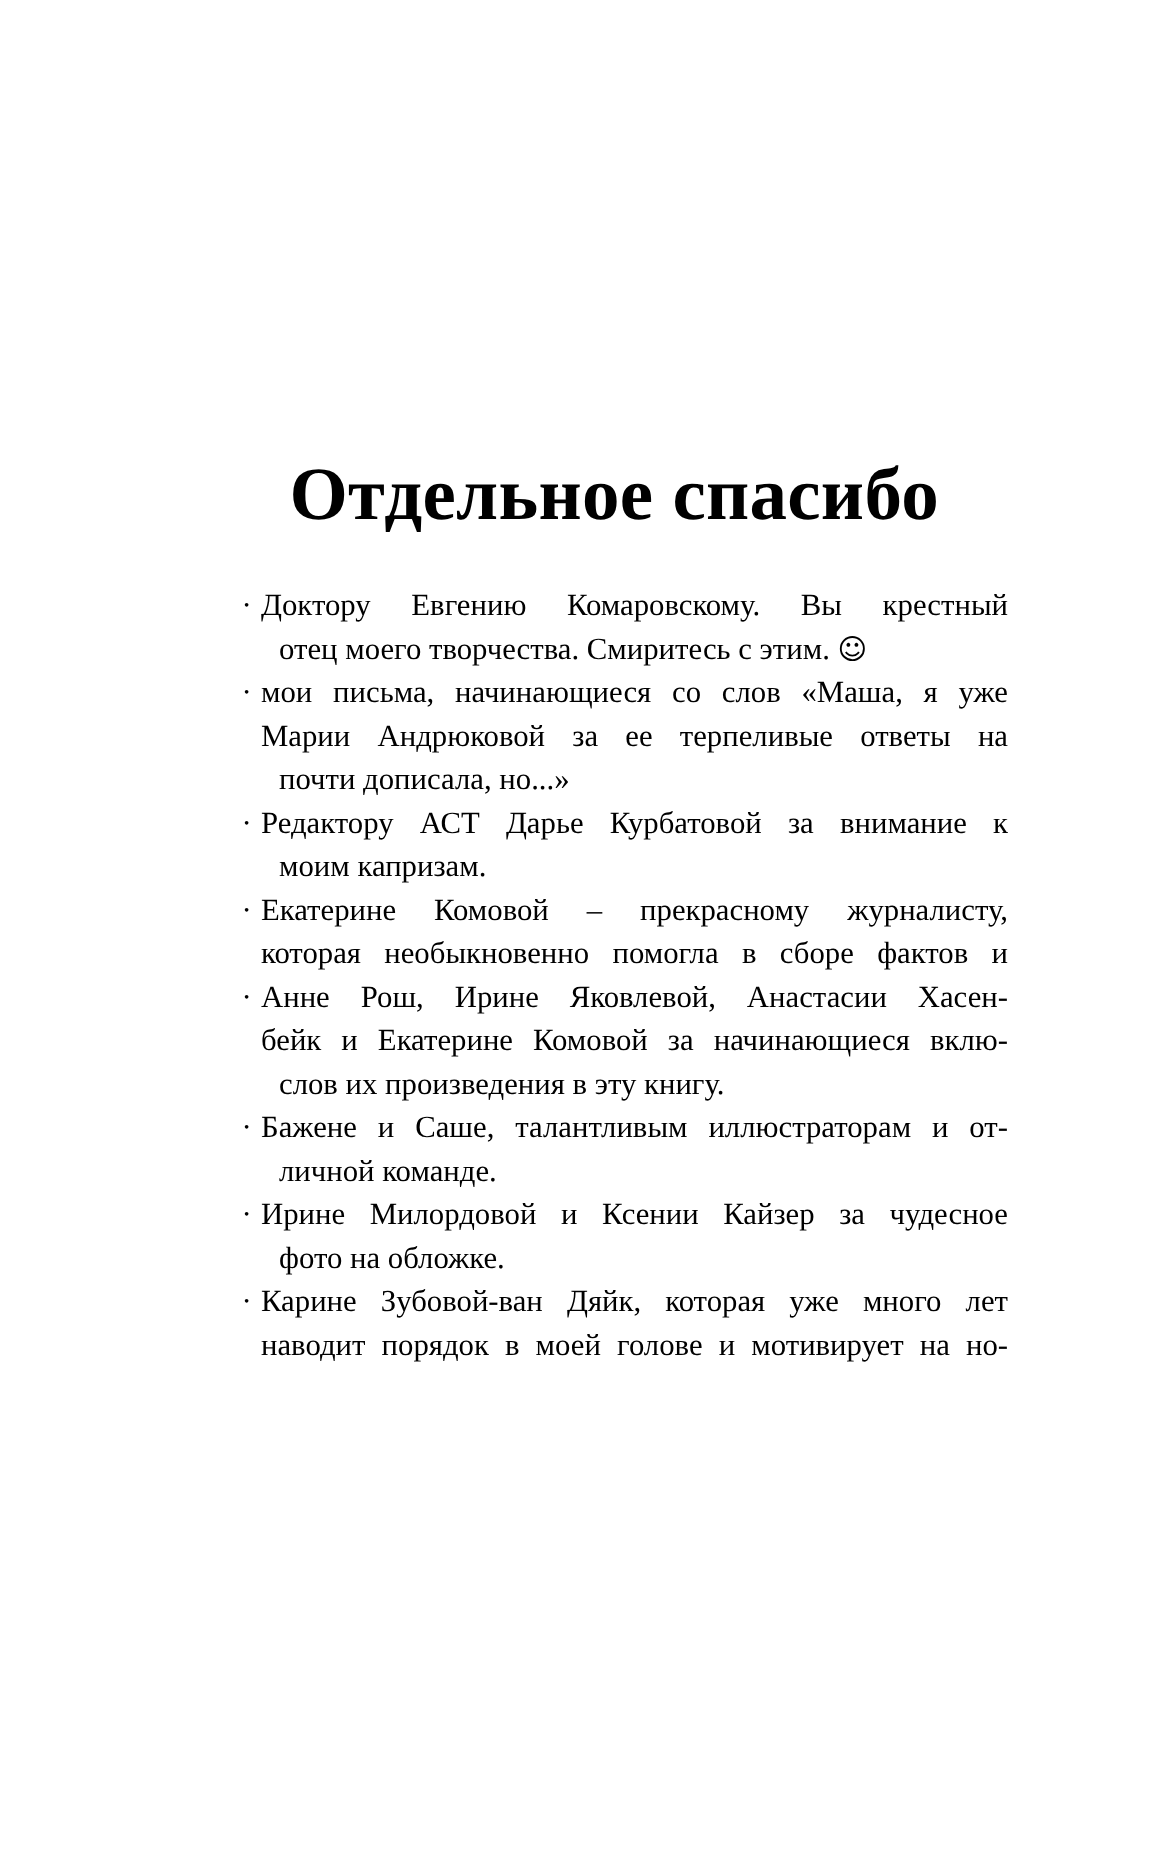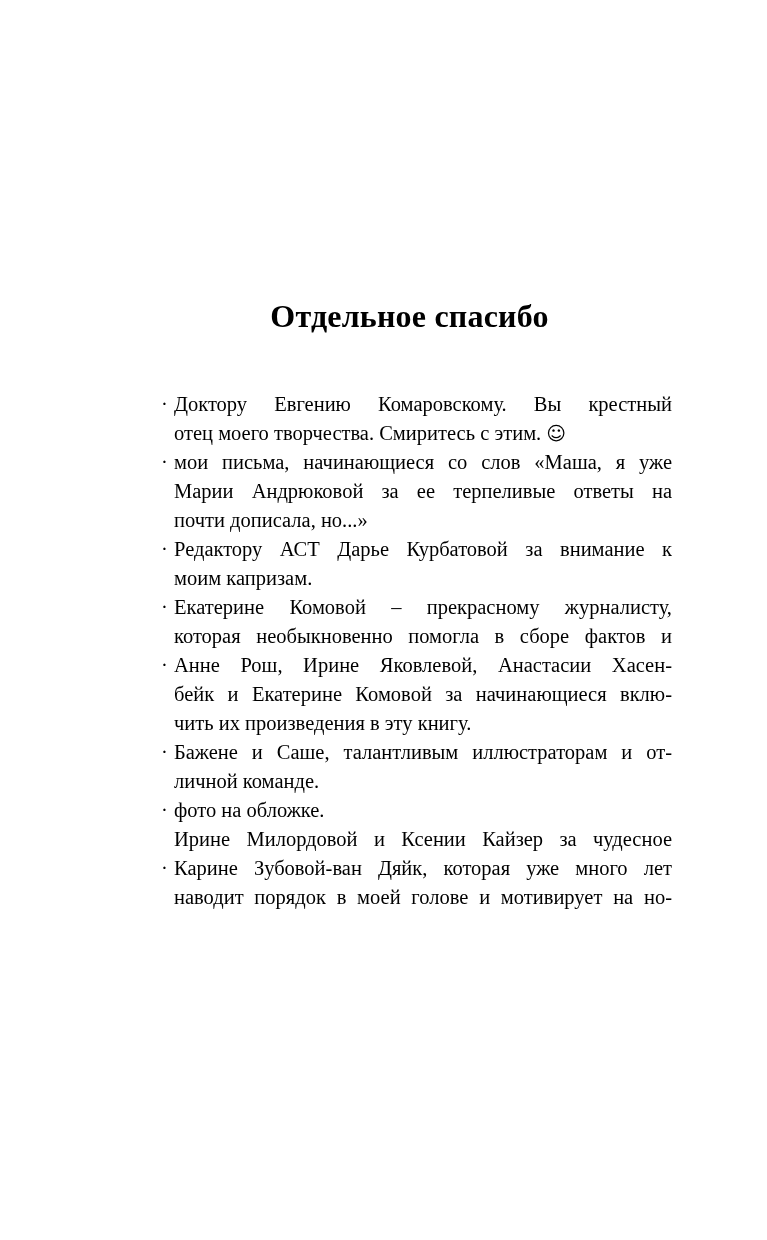--- a/index.html
+++ b/index.html
@@ -22,21 +22,21 @@
 
   
   .page-title {
     position: absolute;
     left: 161px;
     top: 271px;
     width: 511px;
     text-align: center;
     font-family: "Liberation Serif", "DejaVu Serif", serif;
     font-weight: 700;
-    font-size: 32px;
+    font-size: 50px;
     line-height: 48px;
     letter-spacing: 0.2px;
     color: #000000;
     white-space: nowrap;
     text-indent: -14px; 
   }
 
   
   .thanks-list {
     position: absolute;
@@ -71,20 +71,21 @@
 
   
   .line {
     display: block;
     text-align: justify;
     text-align-last: justify;
     white-space: pre-wrap;
   }
   .line.last {
     text-align-last: left;
+    margin-left: 12px;
   }
 
   .smiley {
     font-family: "DejaVu Sans", sans-serif;
     font-size: 19px;
     line-height: 1;
   }
 </style>
 </head>
 <body>
@@ -112,31 +113,31 @@
       </li>
       <li class="thanks-item">
         <span class="bullet">·</span>
         <span class="line">Екатерине Комовой – прекрасному журналисту,</span>
         <span class="line">которая необыкновенно помогла в сборе фактов и</span>
       </li>
       <li class="thanks-item">
         <span class="bullet">·</span>
         <span class="line">Анне Рош, Ирине Яковлевой, Анастасии Хасен-</span>
         <span class="line">бейк и Екатерине Комовой за начинающиеся вклю-</span>
-        <span class="line last">чить их произведения в эту книгу.</span>
+        <span class="line last">слов их произведения в эту книгу.</span>
       </li>
       <li class="thanks-item">
         <span class="bullet">·</span>
         <span class="line">Бажене и Саше, талантливым иллюстраторам и от-</span>
         <span class="line last">личной команде.</span>
       </li>
       <li class="thanks-item">
         <span class="bullet">·</span>
+        <span class="line">Ирине Милордовой и Ксении Кайзер за чудесное</span>
         <span class="line last">фото на обложке.</span>
-        <span class="line">Ирине Милордовой и Ксении Кайзер за чудесное</span>
       </li>
       <li class="thanks-item">
         <span class="bullet">·</span>
         <span class="line">Карине Зубовой-ван Дяйк, которая уже много лет</span>
         <span class="line">наводит порядок в моей голове и мотивирует на но-</span>
       </li>
     </ul>
 
 </div>
 

